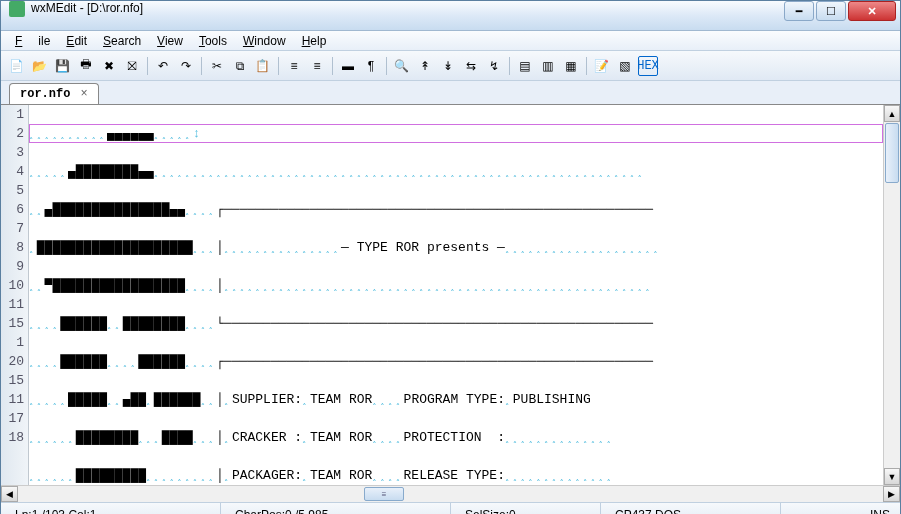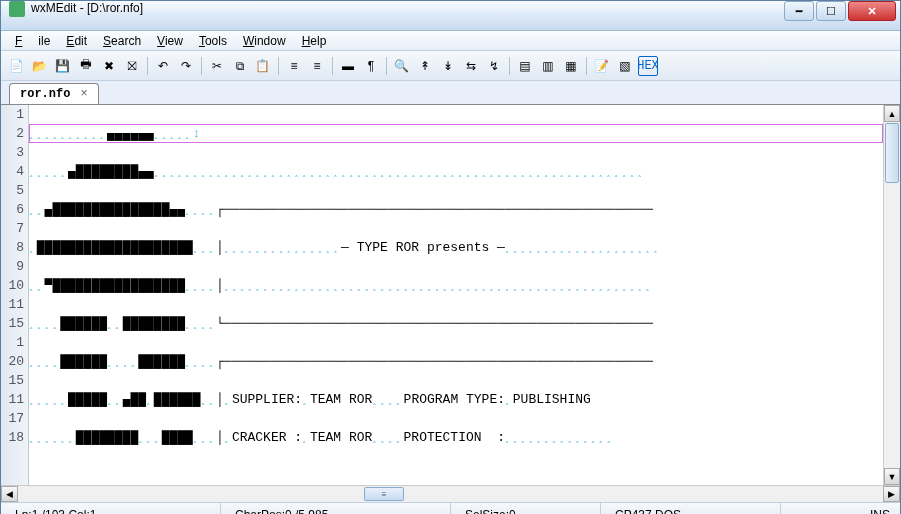--- a/index.html
+++ b/index.html
@@ -142,20 +142,21 @@
     <div class="editor">
 <div class="line cursor-line"><span class="sp">˰˰˰˰˰˰˰˰˰˰</span><span class="txt">▄▄▄▄▄▄</span><span class="sp">˰˰˰˰˰</span><span style="color:#5ac0e0">↕</span></div>
 <div class="line"><span class="sp">˰˰˰˰˰</span><span class="txt">▄████████▄▄</span><span class="sp">˰˰˰˰˰˰˰˰˰˰˰˰˰˰˰˰˰˰˰˰˰˰˰˰˰˰˰˰˰˰˰˰˰˰˰˰˰˰˰˰˰˰˰˰˰˰˰˰˰˰˰˰˰˰˰˰˰˰˰˰˰˰˰</span></div>
 <div class="line"><span class="sp">˰˰</span><span class="txt">▄███████████████▄▄</span><span class="sp">˰˰˰˰</span><span class="txt">┌───────────────────────────────────────────────────────</span></div>
 <div class="line"><span class="sp">˰</span><span class="txt">████████████████████</span><span class="sp">˰˰˰</span><span class="txt">│</span><span class="sp">˰˰˰˰˰˰˰˰˰˰˰˰˰˰˰</span><span class="txt">— TYPE ROR presents —</span><span class="sp">˰˰˰˰˰˰˰˰˰˰˰˰˰˰˰˰˰˰˰˰</span></div>
 <div class="line"><span class="sp">˰˰</span><span class="txt">▀█████████████████</span><span class="sp">˰˰˰˰</span><span class="txt">│</span><span class="sp">˰˰˰˰˰˰˰˰˰˰˰˰˰˰˰˰˰˰˰˰˰˰˰˰˰˰˰˰˰˰˰˰˰˰˰˰˰˰˰˰˰˰˰˰˰˰˰˰˰˰˰˰˰˰˰</span></div>
 <div class="line"><span class="sp">˰˰˰˰</span><span class="txt">██████</span><span class="sp">˰˰</span><span class="txt">████████</span><span class="sp">˰˰˰˰</span><span class="txt">└───────────────────────────────────────────────────────</span></div>
 <div class="line"><span class="sp">˰˰˰˰</span><span class="txt">██████</span><span class="sp">˰˰˰˰</span><span class="txt">██████</span><span class="sp">˰˰˰˰</span><span class="txt">┌───────────────────────────────────────────────────────</span></div>
 <div class="line"><span class="sp">˰˰˰˰˰</span><span class="txt">█████</span><span class="sp">˰˰</span><span class="txt">▄██</span><span class="sp">˰</span><span class="txt">██████</span><span class="sp">˰˰</span><span class="txt">│</span><span class="sp">˰</span><span class="txt">SUPPLIER:</span><span class="sp">˰</span><span class="txt">TEAM ROR</span><span class="sp">˰˰˰˰</span><span class="txt">PROGRAM TYPE:</span><span class="sp">˰</span><span class="txt">PUBLISHING</span></div>
 <div class="line"><span class="sp">˰˰˰˰˰˰</span><span class="txt">████████</span><span class="sp">˰˰˰</span><span class="txt">████</span><span class="sp">˰˰˰</span><span class="txt">│</span><span class="sp">˰</span><span class="txt">CRACKER :</span><span class="sp">˰</span><span class="txt">TEAM ROR</span><span class="sp">˰˰˰˰</span><span class="txt">PROTECTION  :</span><span class="sp">˰˰˰˰˰˰˰˰˰˰˰˰˰˰</span></div>
+<div class="line"><span class="sp">˰˰˰˰˰˰</span><span class="txt">█████████</span><span class="sp">˰˰˰˰˰˰˰˰˰</span><span class="txt">│</span><span class="sp">˰</span><span class="txt">PACKAGER:</span><span class="sp">˰</span><span class="txt">TEAM ROR</span><span class="sp">˰˰˰˰</span><span class="txt">RELEASE TYPE:</span><span class="sp">˰˰˰˰˰˰˰˰˰˰˰˰˰˰</span></div>
 
 
 
 
 
 
 
 
     </div>
     <div class="scroll-v">

